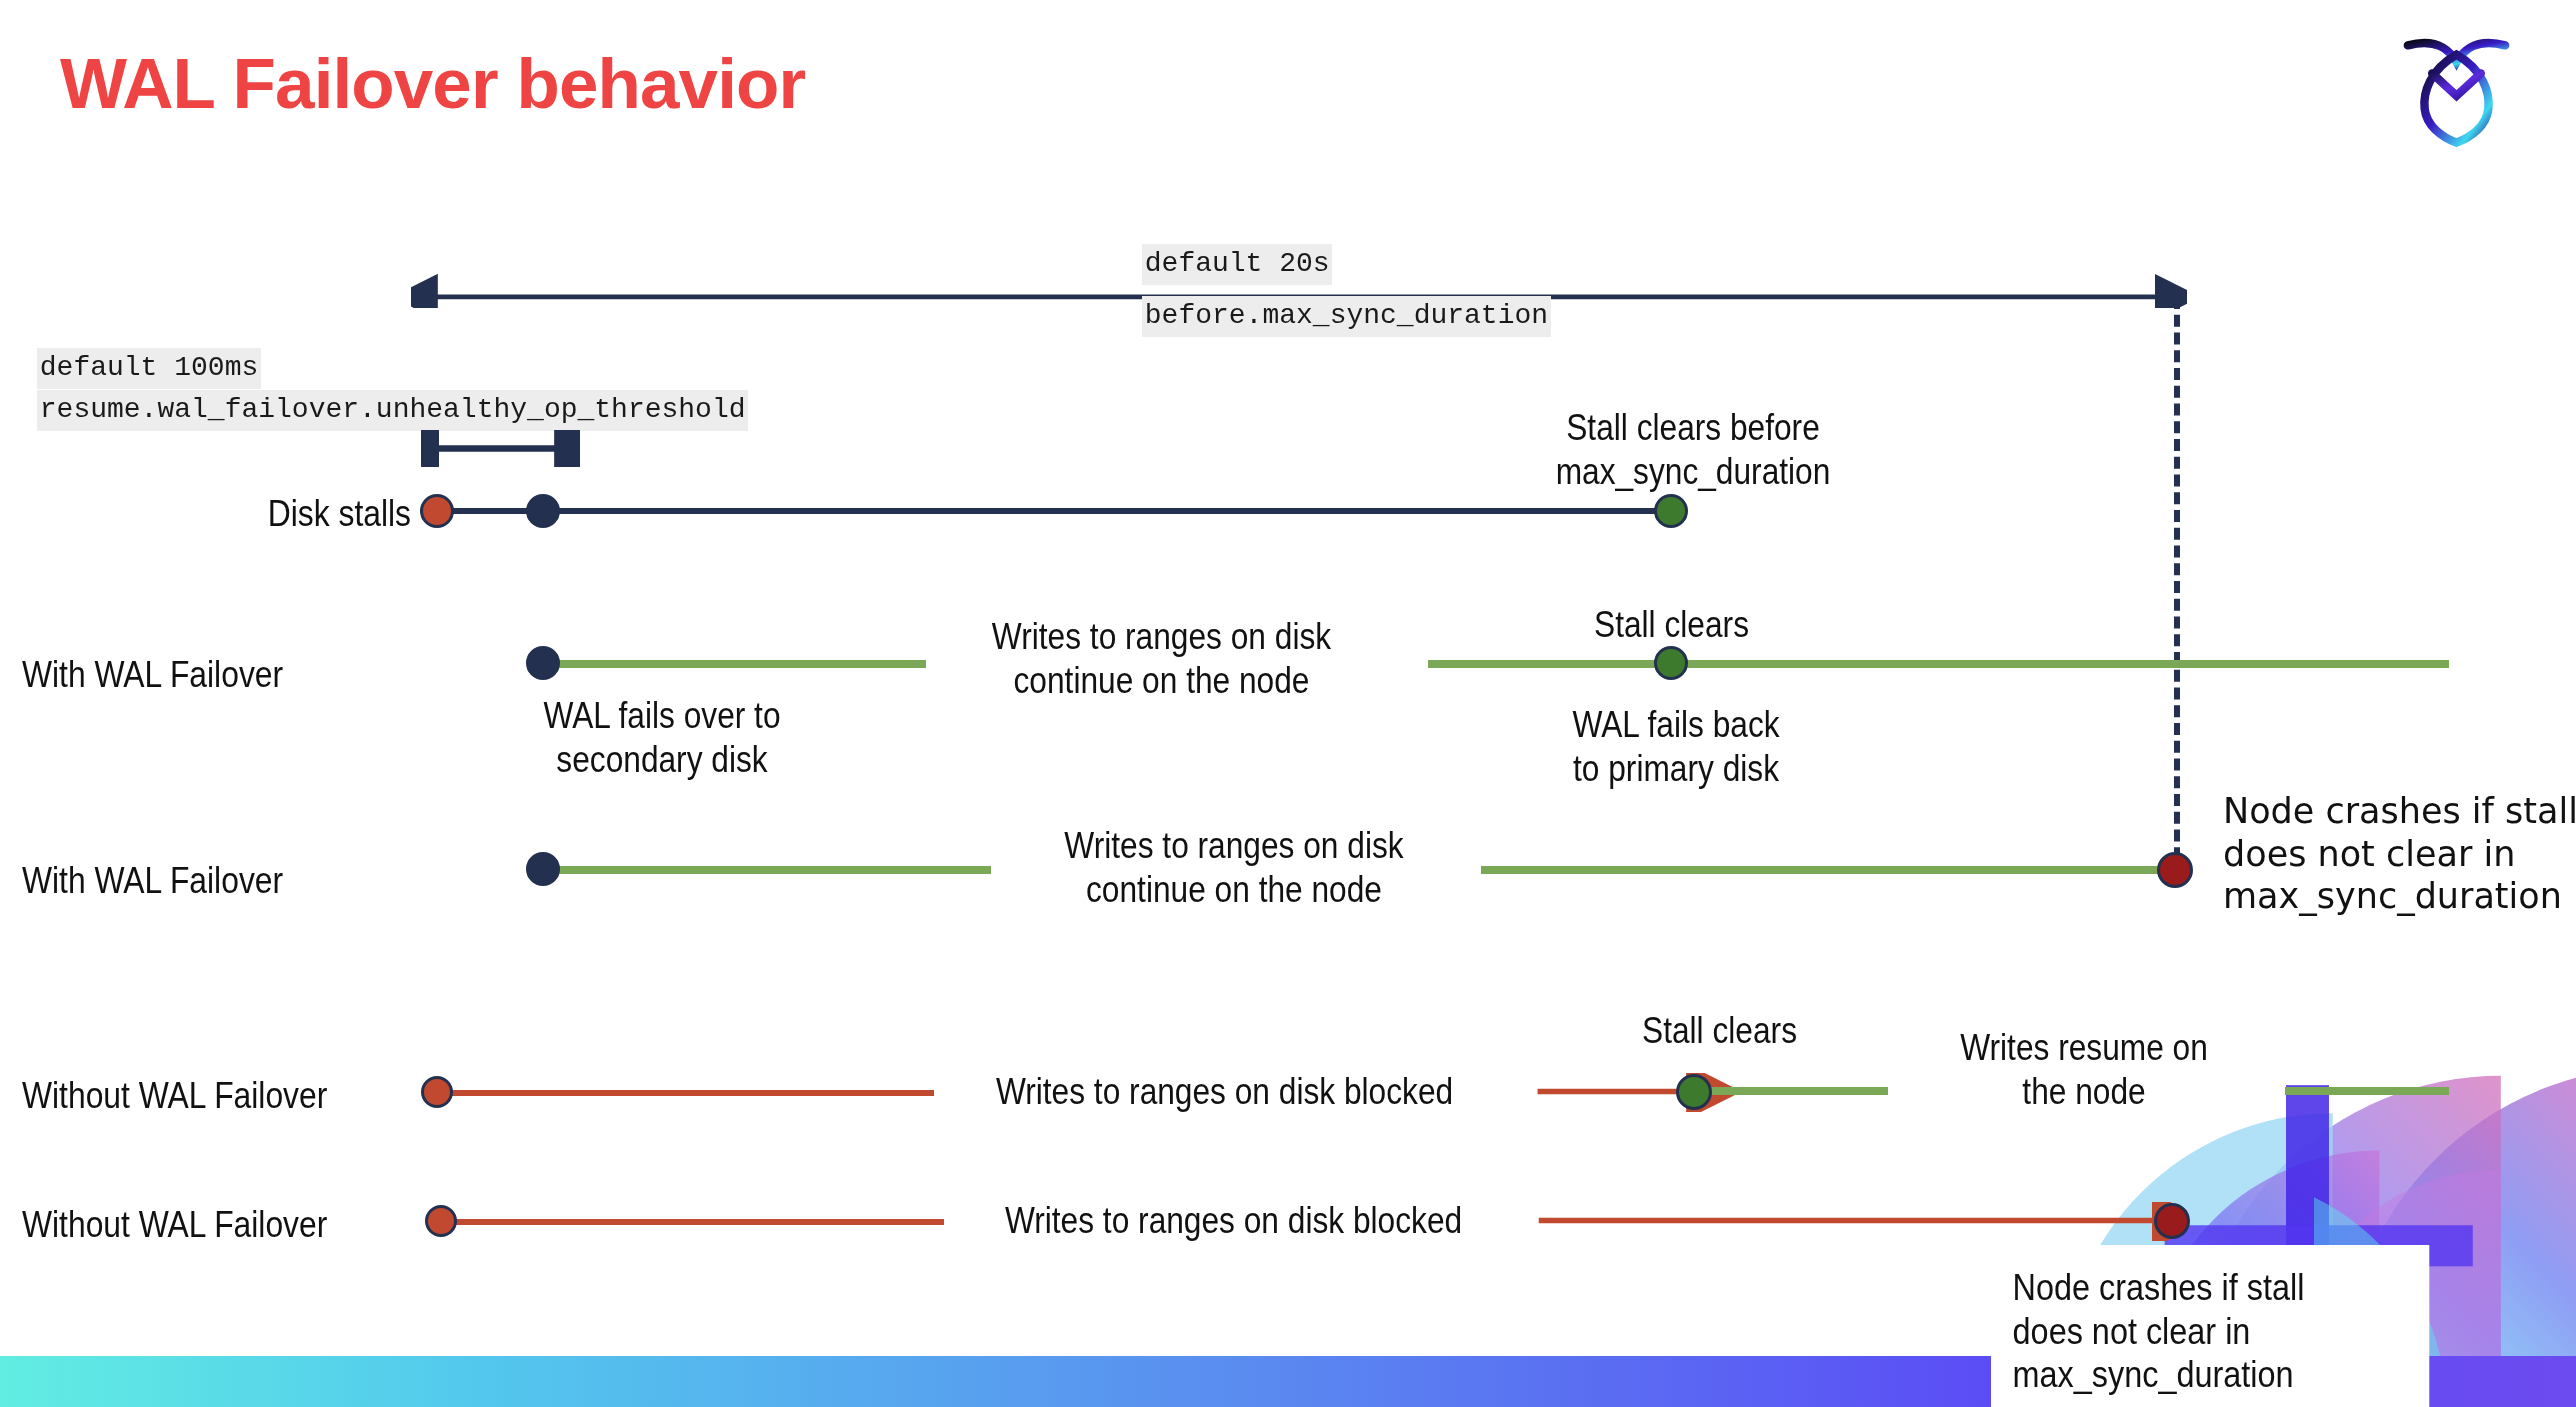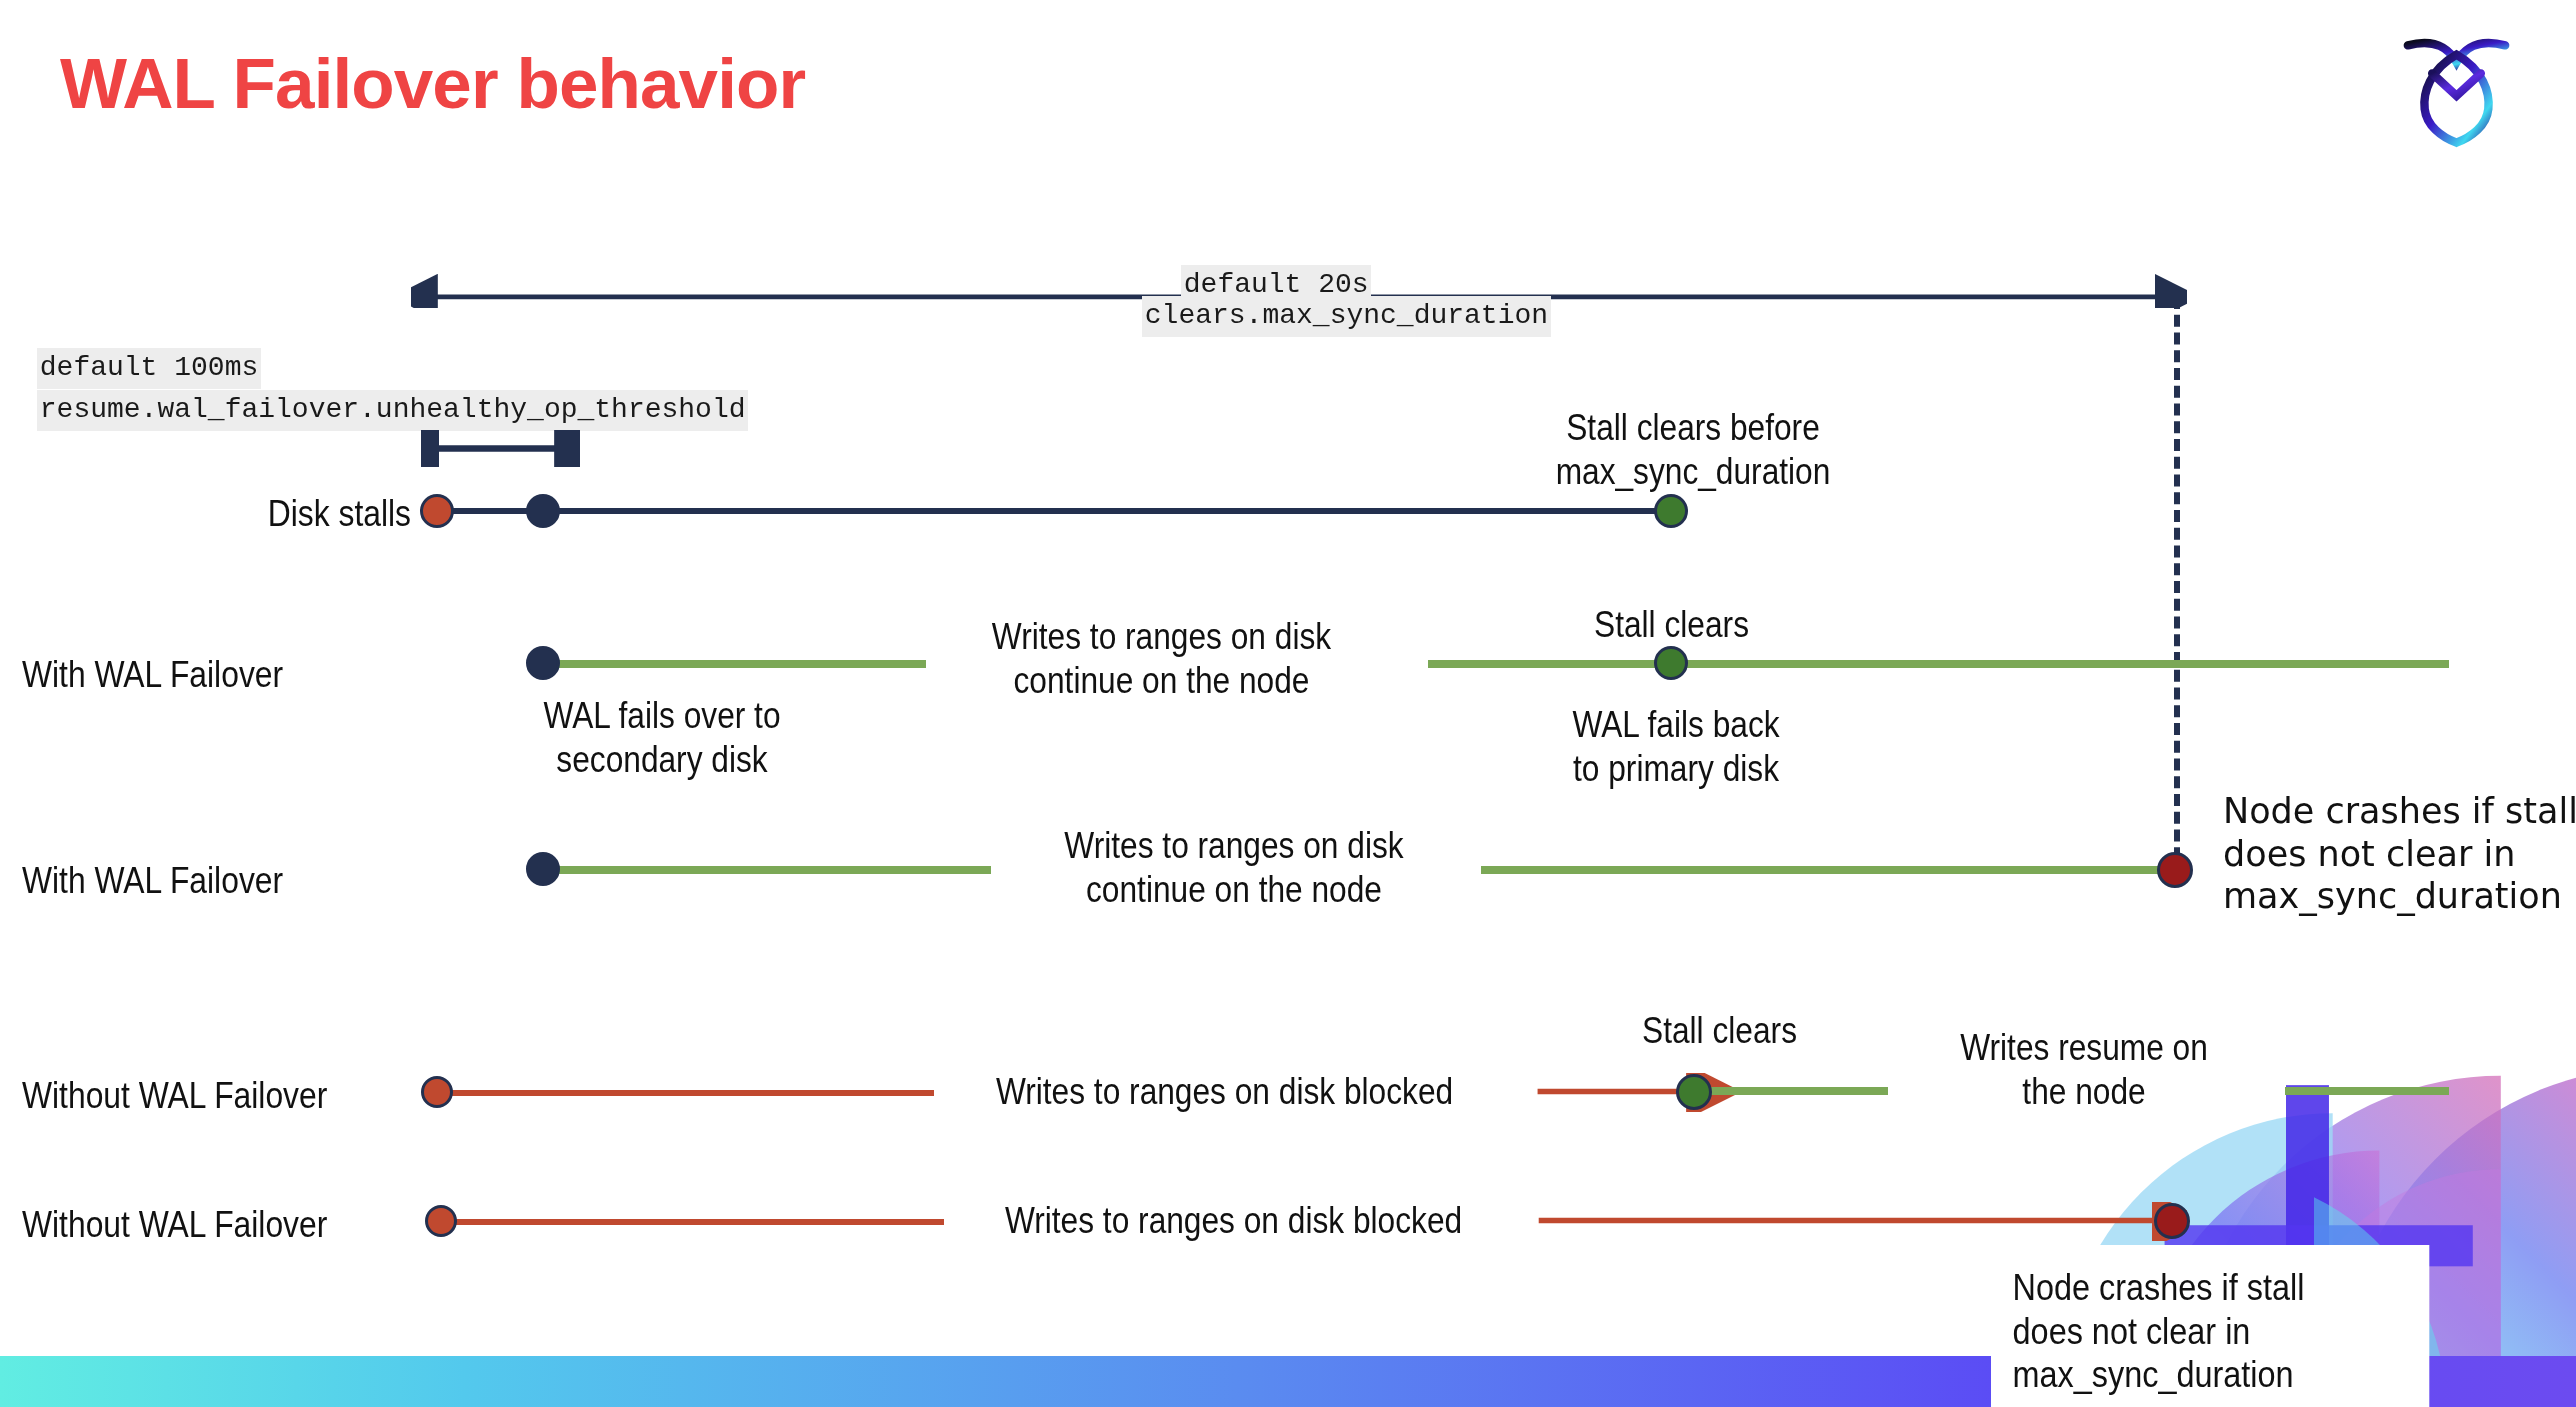--- a/index.html
+++ b/index.html
@@ -154,22 +154,22 @@
       <marker id="arrL" markerWidth="10" markerHeight="10" refX="9" refY="5" orient="auto" markerUnits="strokeWidth">
         <path d="M10,0 L0,5 L10,10 z" fill="#23304f"></path>
       </marker>
       <marker id="arrR" markerWidth="10" markerHeight="10" refX="1" refY="5" orient="auto" markerUnits="strokeWidth">
         <path d="M0,0 L10,5 L0,10 z" fill="#23304f"></path>
       </marker>
     </defs>
     <line x1="14" y1="28" x2="1880" y2="28" stroke="#23304f" stroke-width="5" marker-start="url(#arrL)" marker-end="url(#arrR)"></line>
   </svg>
 
-  <div class="code" style="left:1142px;top:265px;margin-left:39px;">default 20s</div>
-  <div class="code" style="left:1142px;top:296px;">clears.max_sync_duration</div>
+  <div class="code" style="left:1142px;top:244px;">default 20s</div>
+  <div class="code" style="left:1142px;top:296px;">before.max_sync_duration</div>
 
   <div class="code" style="left:37px;top:348px;">default 100ms</div>
   <div class="code" style="left:37px;top:390px;">resume.wal_failover.unhealthy_op_threshold</div>
 
   <svg style="position:absolute;left:421px;top:430px;width:159px;height:37px;" viewBox="0 0 170 40" width="159" height="37">
     <line x1="12" y1="20" x2="150" y2="20" stroke="#23304f" stroke-width="7" marker-start="url(#arrL)" marker-end="url(#arrR)"></line>
   </svg>
 
   <div class="vdash" style="left:2174px;top:297px;height:580px;"></div>
 

